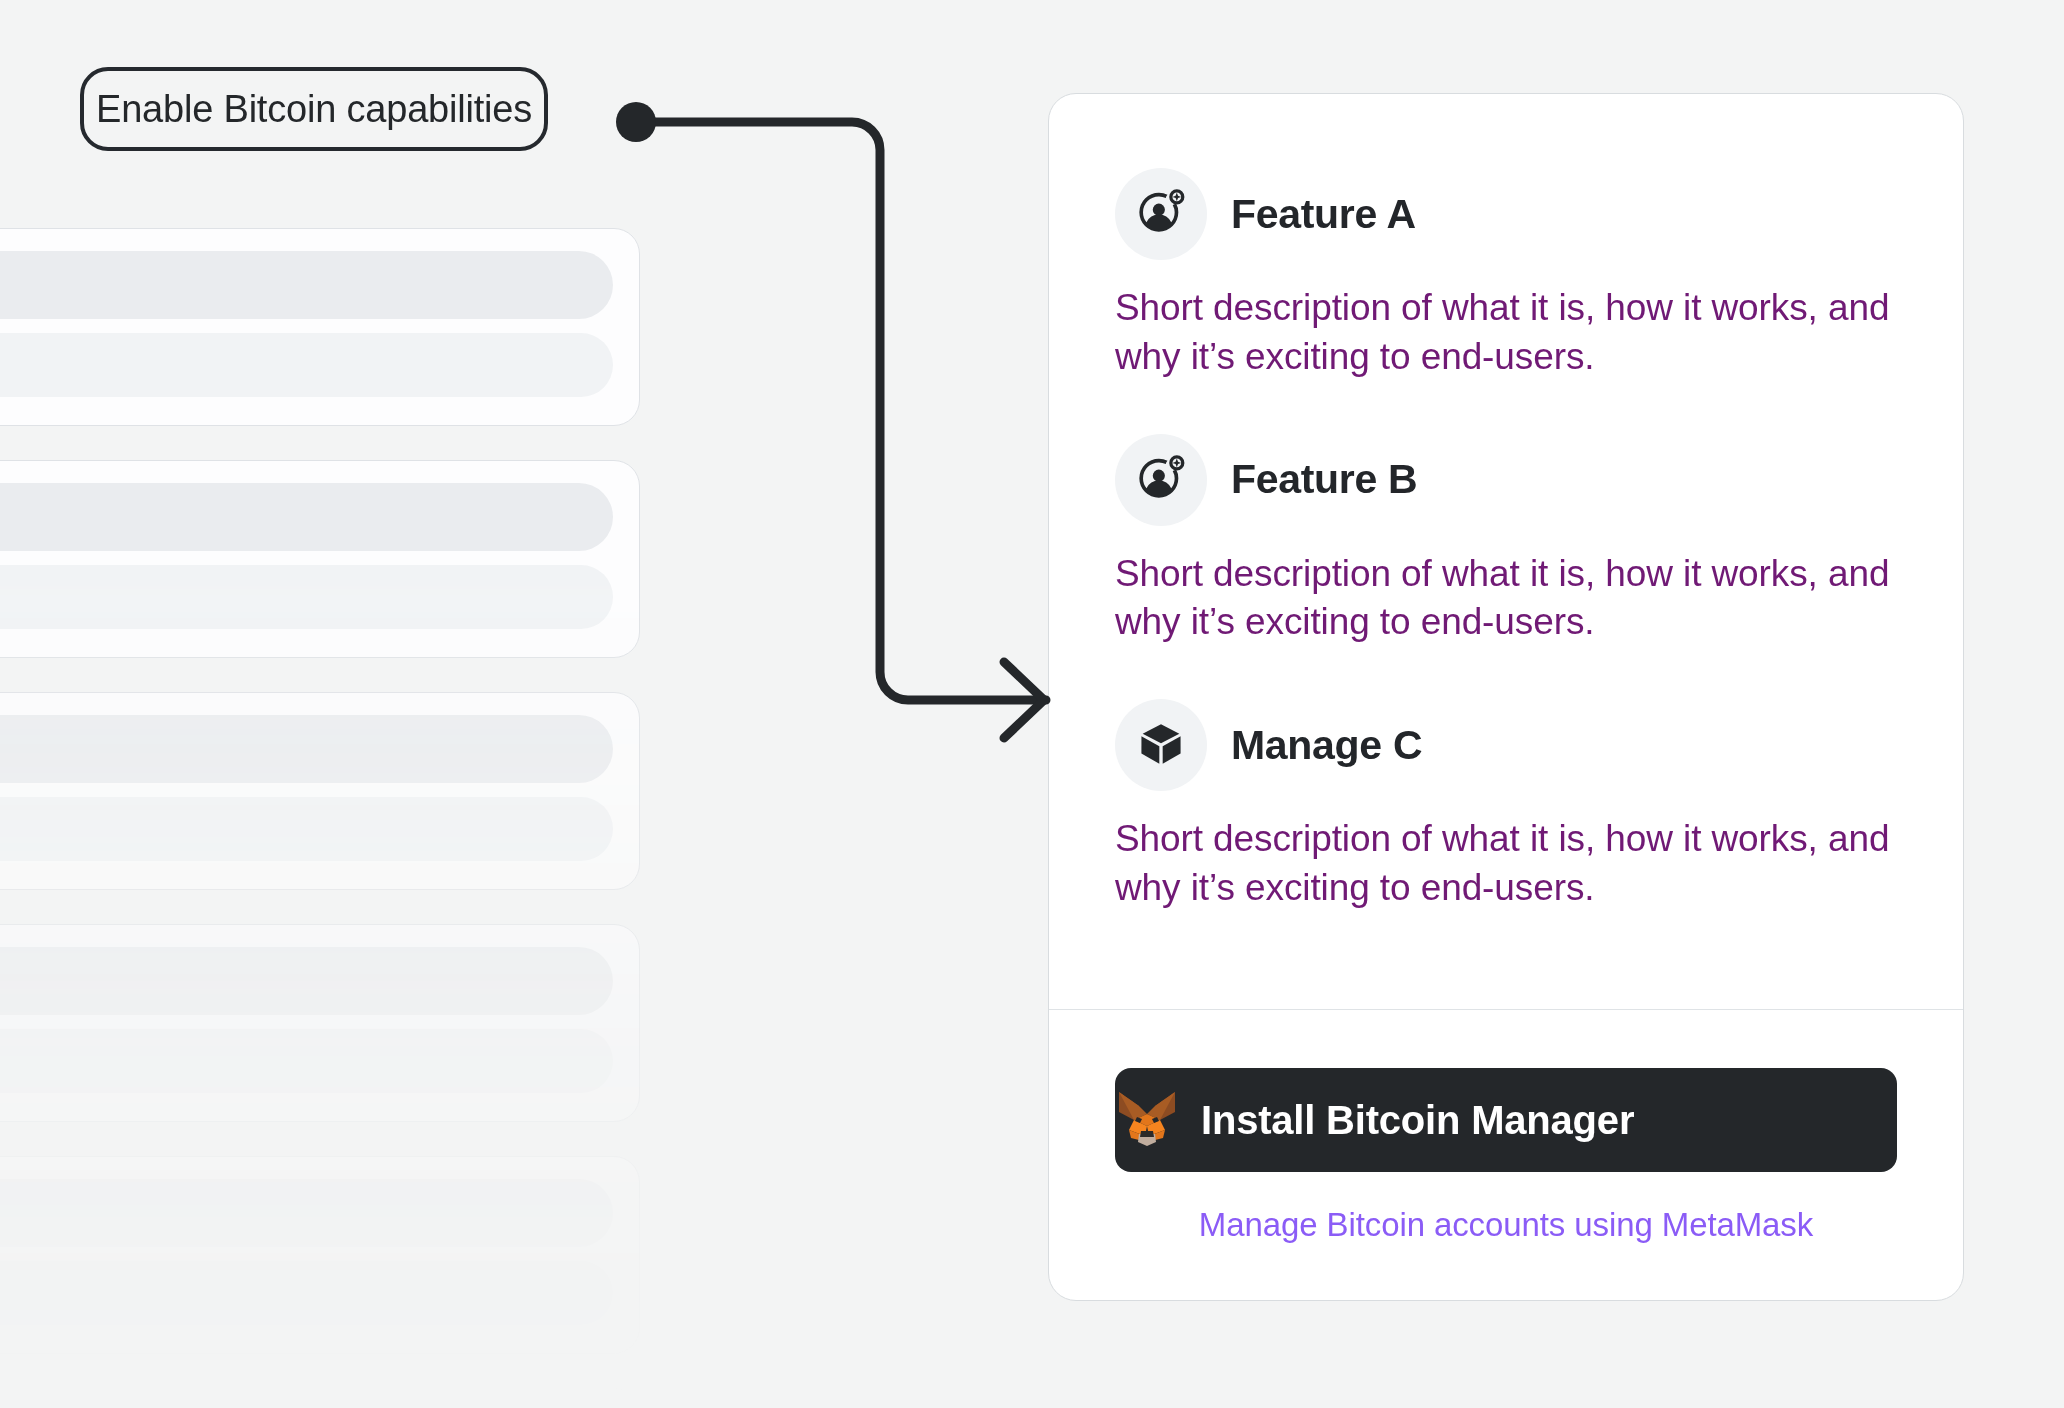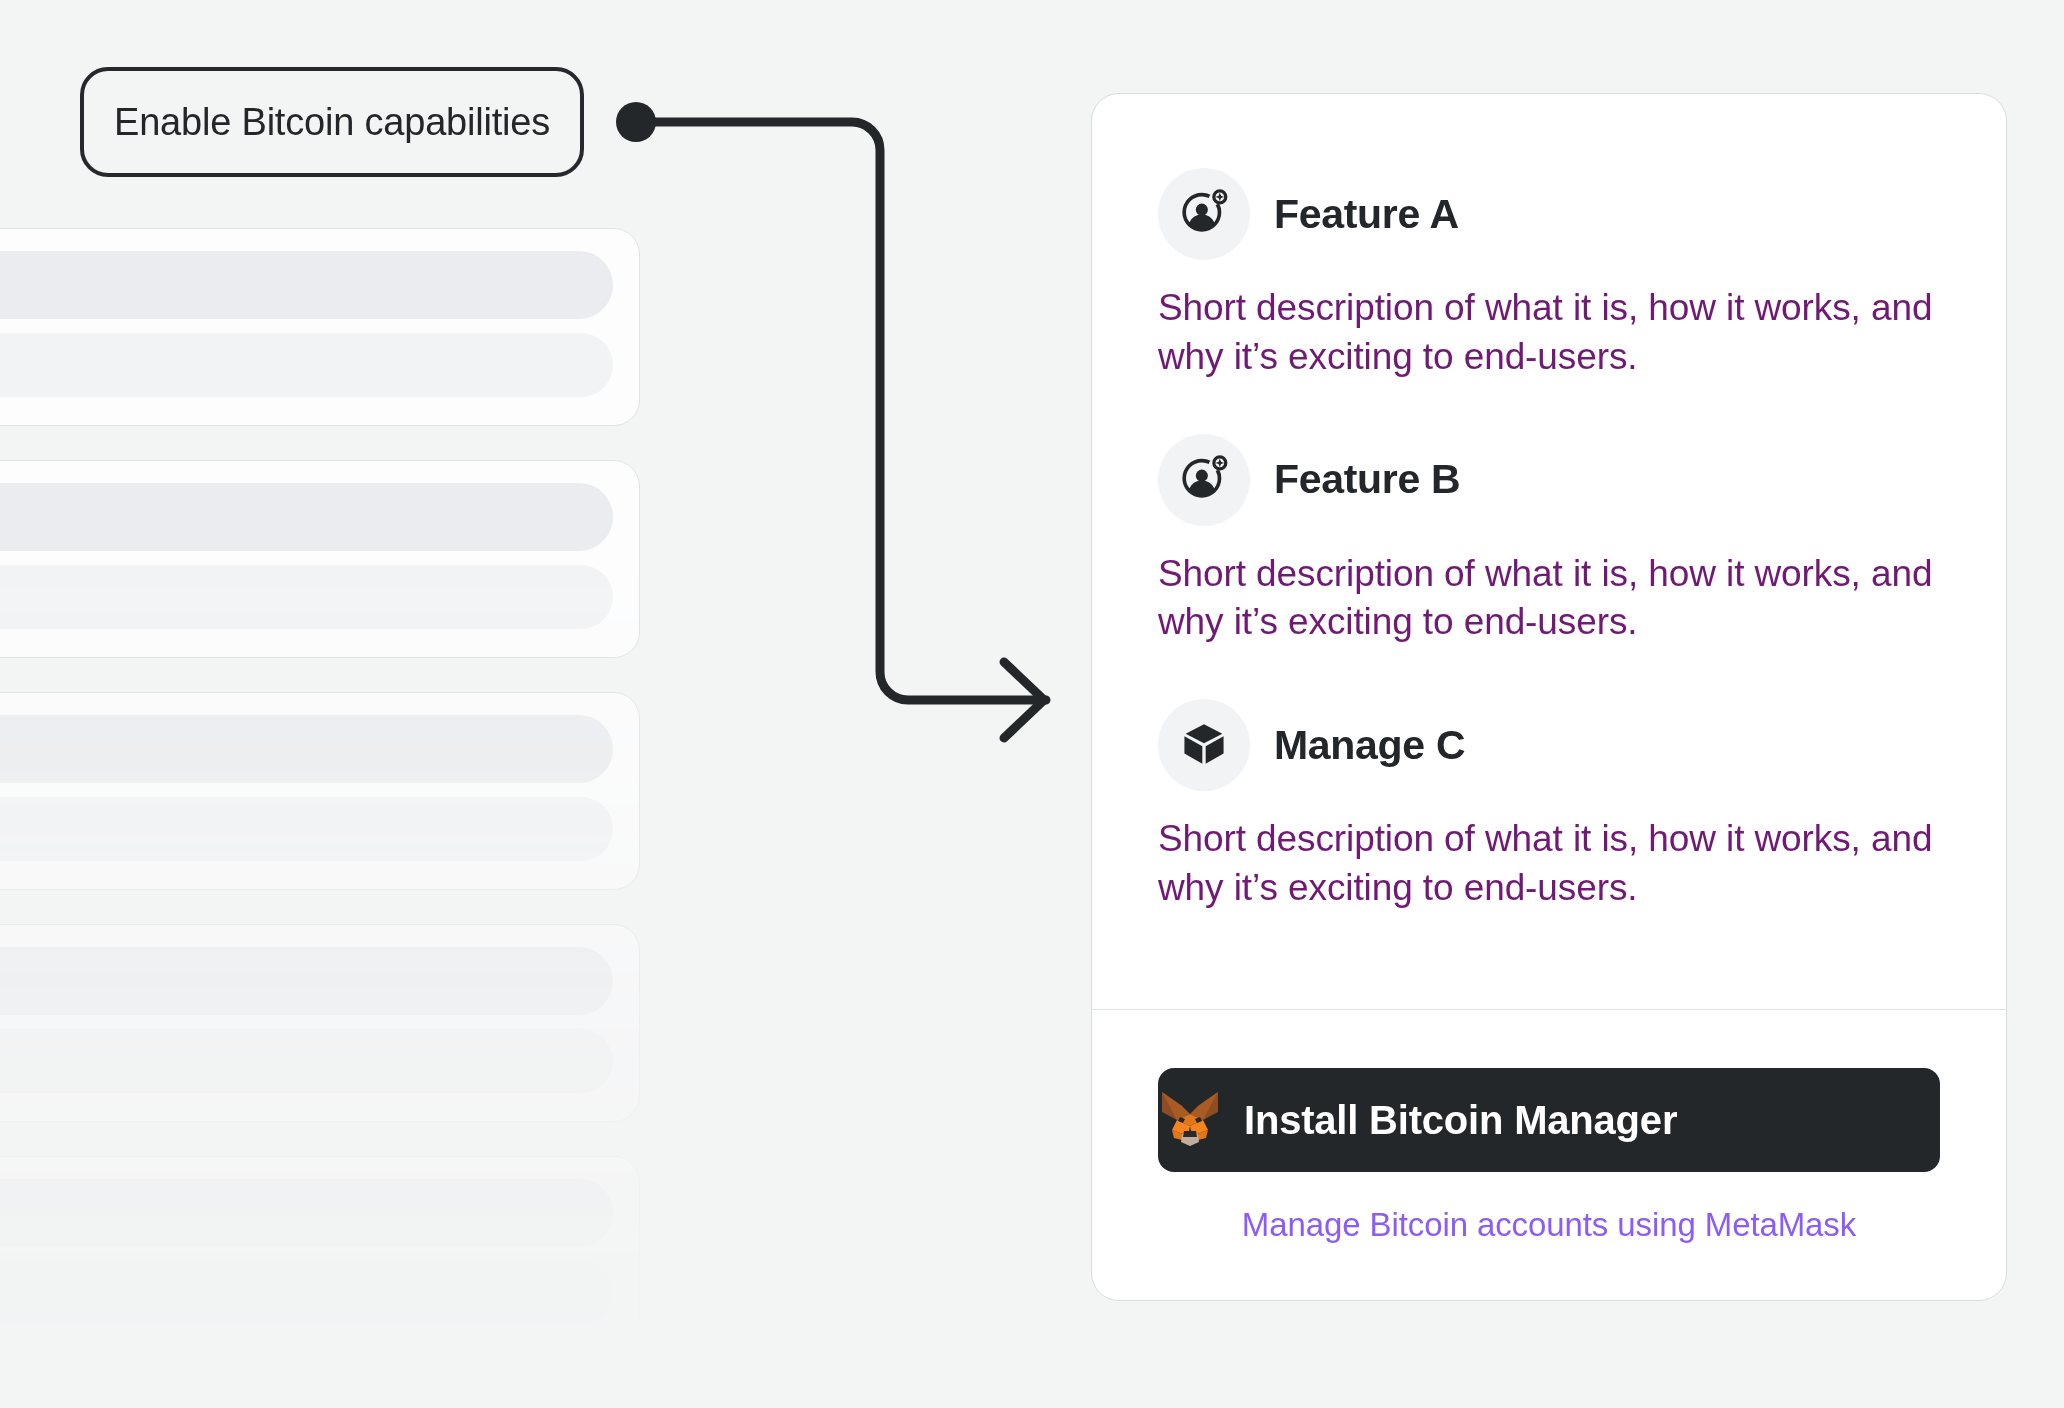--- a/index.html
+++ b/index.html
@@ -31,23 +31,23 @@
     border-radius:26px;
     padding:22px 26px 0 26px;
   }
   .ghost-bar { border-radius:34px; }
   .ghost-bar.primary   { height:68px; background:#eaecef; width:100%; }
   .ghost-bar.secondary { height:64px; background:#f1f3f5; width:100%; margin-top:14px; }
 
   
   .callout {
     position:absolute; left:80px; top:67px;
-    height:110px;
+    height:84px;
     display:flex; align-items:center;
-    padding:0 30px;
+    padding:0 12px;
     border:4px solid #25292e;
     border-radius:28px;
     background:#f3f4f4;
     z-index:6;
   }
   .callout-label {
     font-size:38px; font-weight:500; color:#24272a;
     letter-spacing:-0.2px; white-space:nowrap;
   }
 
@@ -57,21 +57,20 @@
   
   .panel {
     position:absolute; left:1048px; top:93px;
     width:916px; height:1208px;
     background:#ffffff;
     border:1px solid #d8dcdf;
     border-radius:28px;
     z-index:4;
     display:flex; flex-direction:column;
     overflow:hidden;
-    margin-left:43px;
   }
   .features { padding:74px 66px 0 66px; flex:1; }
 
   .feature { margin-bottom:52px; }
   .feature:last-child { margin-bottom:0; }
 
   .feature-head { display:flex; align-items:center; gap:24px; margin-bottom:24px; }
   .feature-icon {
     width:92px; height:92px; flex:0 0 92px;
     background:#f1f3f5; border-radius:50%;

